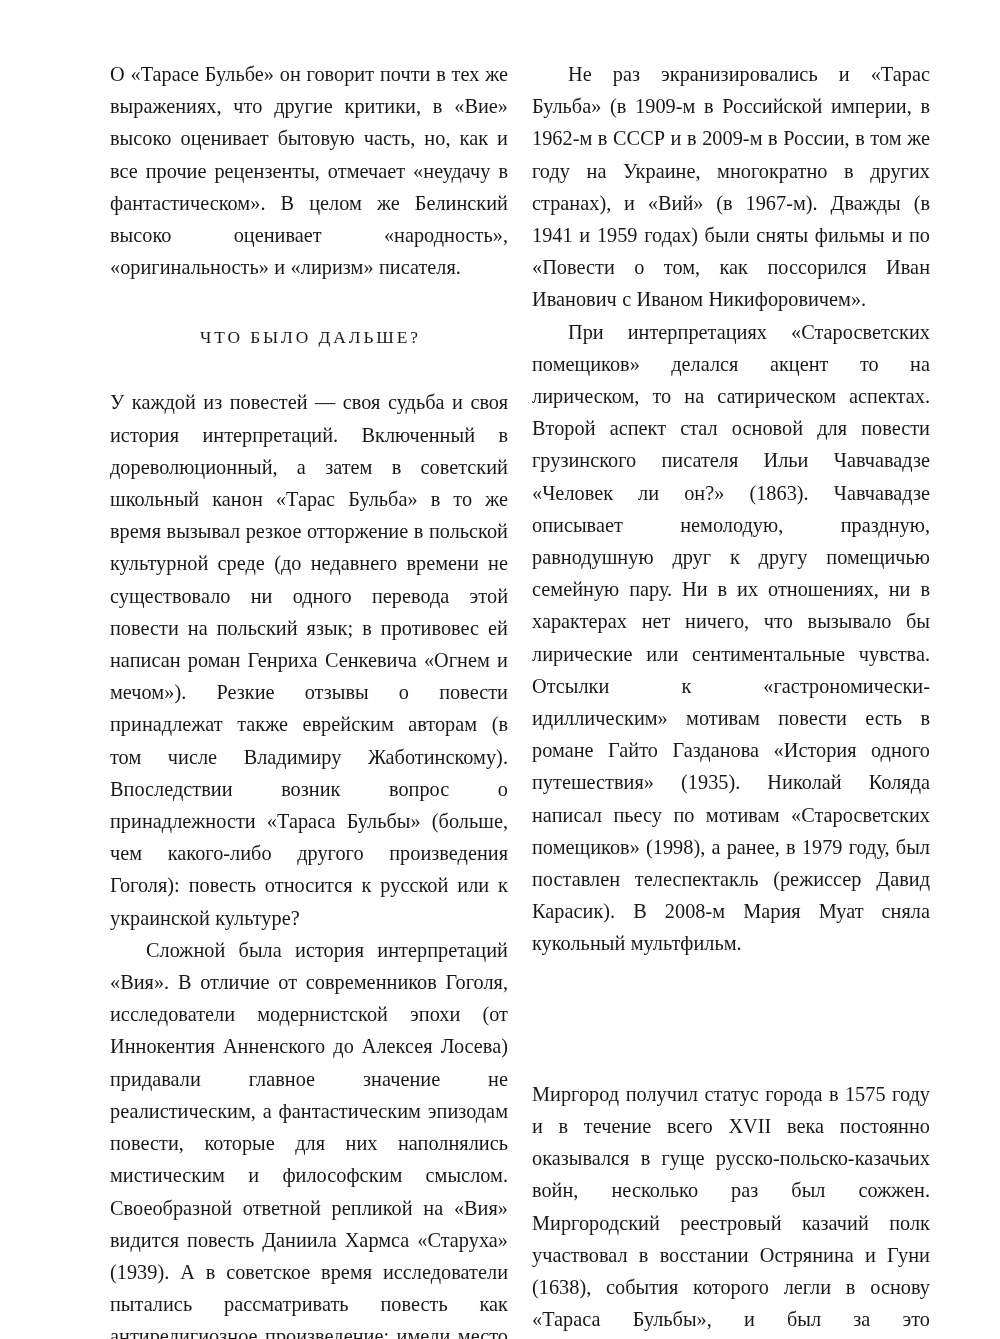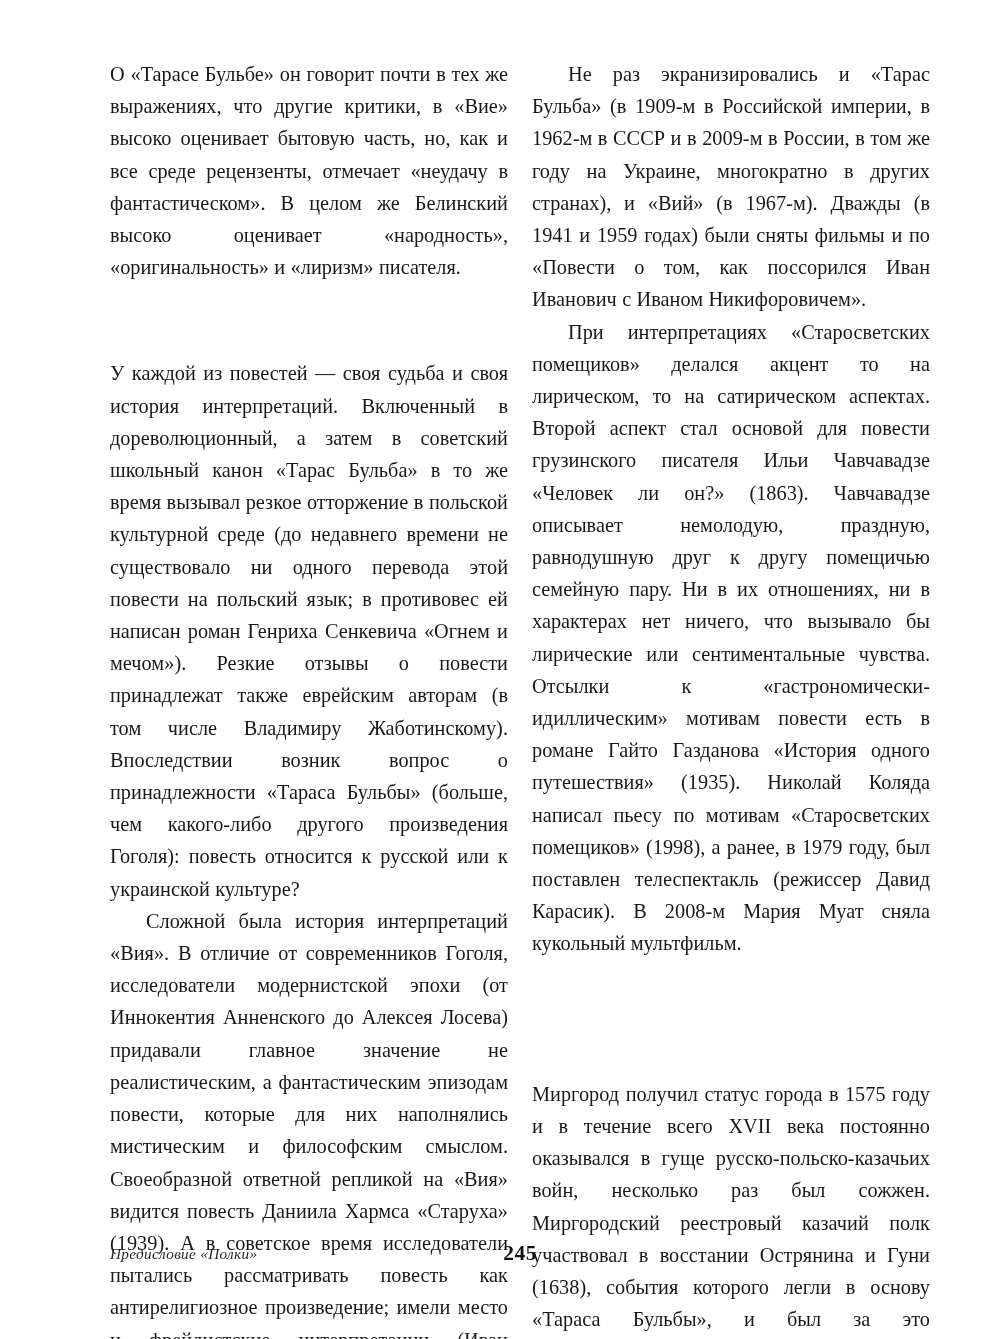--- a/index.html
+++ b/index.html
@@ -104,24 +104,25 @@
   }
 </style>
 </head>
 <body>
 
 <div id="page">
 
   <div id="columns">
 
     <div class="column">
-      <p class="para">О «Тарасе Бульбе» он говорит почти в тех же выражениях, что другие критики, в «Вие» высоко оценивает бытовую часть, но, как и все среде рецензенты, отмечает «неудачу в фантастическом». В целом же Белинский высоко оценивает «народность», «оригинальность» и «лиризм» писателя.</p>
+      <p class="para">О «Тарасе Бульбе» он говорит почти в тех же выражениях, что другие критики, в «Вие» высоко оценивает бытовую часть, но, как и все прочие рецензенты, отмечает «неудачу в фантастическом». В целом же Белинский высоко оценивает «народность», «оригинальность» и «лиризм» писателя.</p>
 
       <div class="gap-before-head"></div>
 
+      <h2 class="section-head">ЧТО БЫЛО ДАЛЬШЕ?</h2>
 
       <div class="gap-after-head"></div>
 
       <p class="para">У каждой из повестей — своя судьба и своя история интерпретаций. Включенный в дореволюционный, а затем в советский школьный канон «Тарас Бульба» в то же время вызывал резкое отторжение в польской культурной среде (до недавнего времени не существовало ни одного перевода этой повести на польский язык; в противовес ей написан роман Генриха Сенкевича «Огнем и мечом»). Резкие отзывы о повести принадлежат также еврейским авторам (в том числе Владимиру Жаботинскому). Впоследствии возник вопрос о принадлежности «Тараса Бульбы» (больше, чем какого-либо другого произведения Гоголя): повесть относится к русской или к украинской культуре?</p>
 
       <p class="para indent">Сложной была история интерпретаций «Вия». В отличие от современников Гоголя, исследователи модернистской эпохи (от Иннокентия Анненского до Алексея Лосева) придавали главное значение не реалистическим, а фантастическим эпизодам повести, которые для них наполнялись мистическим и философским смыслом. Своеобразной ответной репликой на «Вия» видится повесть Даниила Хармса «Старуха» (1939). А в советское время исследователи пытались рассматривать повесть как антирелигиозное произведение; имели место и фрейдистские интерпретации (Иван Ермаков).</p>
     </div>
 
     <div class="column">
       <p class="para indent">Не раз экранизировались и «Тарас Бульба» (в 1909-м в Российской империи, в 1962-м в СССР и в 2009-м в России, в том же году на Украине, многократно в других странах), и «Вий» (в 1967-м). Дважды (в 1941 и 1959 годах) были сняты фильмы и по «Повести о том, как поссорился Иван Иванович с Иваном Никифоровичем».</p>
@@ -131,18 +132,14 @@
       <div class="gap-before-head2"></div>
 
 
       <div class="gap-after-head2"></div>
 
       <p class="para last-line-left">Миргород получил статус города в 1575 году и в течение всего XVII века постоянно оказывался в гуще русско-польско-казачьих войн, несколько раз был сожжен. Миргородский реестровый казачий полк участвовал в восстании Острянина и Гуни (1638), события которого легли в основу «Тараса Бульбы», и был за это расформирован. В XVIII веке он был крупным торгово-ремесленным</p>
     </div>
 
   </div>
 
-  <div id="footer">
-    <div id="footer-running">Предисловие «Полки»</div>
-    <div id="footer-pageno">245</div>
-  </div>
 
 </div>
 
 </body></html>

